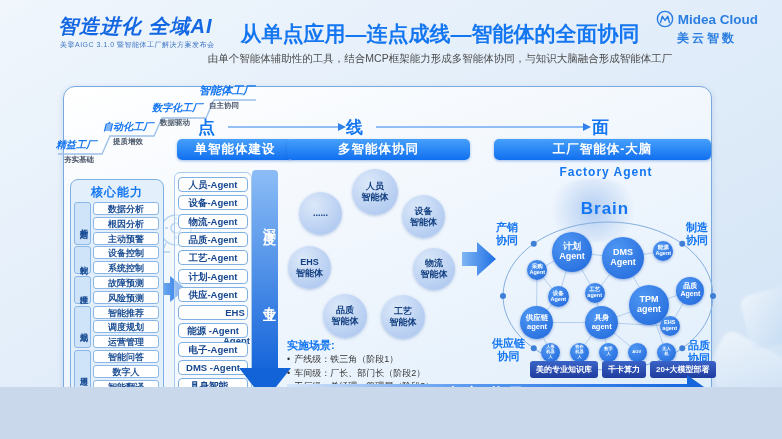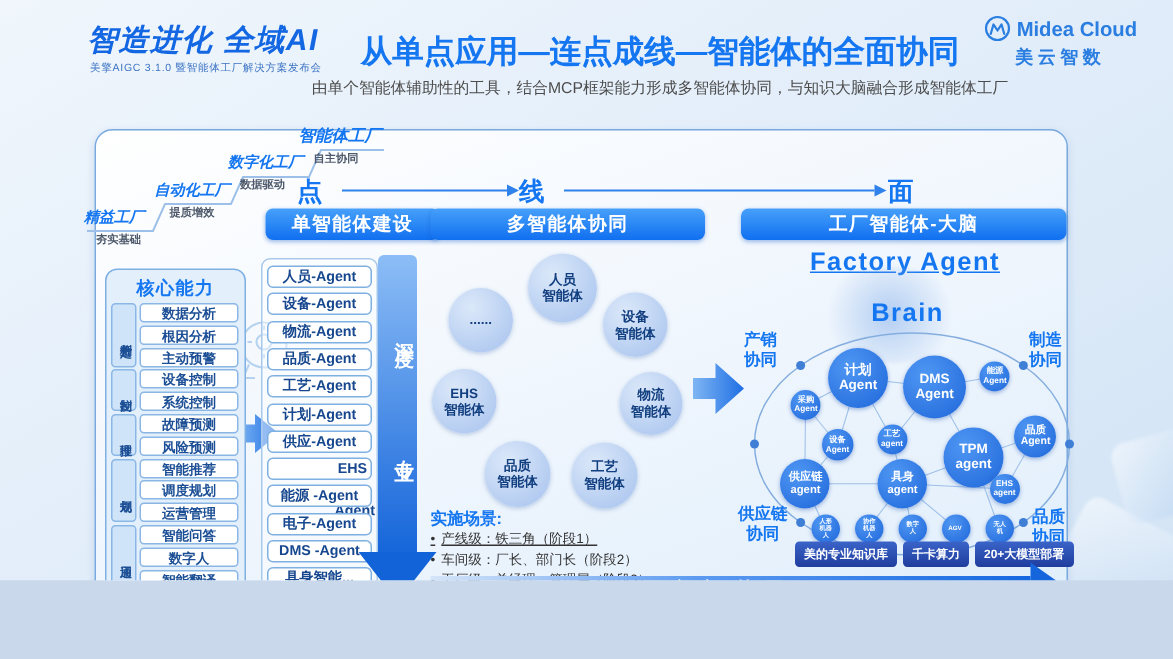--- a/index.html
+++ b/index.html
@@ -70,21 +70,21 @@
          background:radial-gradient(circle at 38% 30%,#6aa7f5,#1b64dc 72%); color:#fff; display:flex; flex-direction:column;
          align-items:center; justify-content:center; text-align:center; font-weight:900; font-size:13.5px; line-height:1.2;
          box-shadow:0 2px 6px rgba(20,80,190,.45); }
 
   
   .scen-title { left:287px; top:338px; font-size:11px; font-weight:900; color:#1476f0; }
   .scen-item { position:absolute; left:287px; font-size:9px; color:#333; white-space:nowrap; }
   .scen-item::before { content:"•"; margin-right:4px; color:#333; }
 
   
-  .fa-title { left:540px; top:165px; width:132px; text-align:left; font-size:17px; font-weight:900; color:#1476f0; letter-spacing:1px;text-decoration:underline; }
+  .fa-title { left:540px; top:165px; width:132px; text-align:center; font-size:12px; font-weight:900; color:#1476f0; letter-spacing:1px; }
   .brain-blob { left:543px; top:178px; width:100px; height:64px; border-radius:50%;
                 background:radial-gradient(circle,rgba(140,180,235,.6),rgba(140,180,235,0) 70%); filter:blur(1px); }
   .brain-txt { left:560px; top:199px; width:90px; text-align:center; font-size:17px; font-weight:900; color:#1476f0; letter-spacing:1px; }
   .fnode { position:absolute; border-radius:50%; background:radial-gradient(circle at 35% 30%,#4f97f3,#1e66d9);
            color:#fff; font-weight:bold; display:flex; flex-direction:column; align-items:center; justify-content:center;
            text-align:center; line-height:1.15; box-shadow:0 1px 3px rgba(20,70,170,.4); }
   .fnode .sc { display:flex; flex-direction:column; line-height:1.1; }
   .corner { position:absolute; font-size:11px; font-weight:900; color:#1476f0; line-height:1.2; text-align:center; }
   .badges { left:530px; top:361px; display:flex; gap:4px; }
   .badge { background:linear-gradient(180deg,#3a63c8,#1f3d9e); color:#fff; font-size:8px; font-weight:bold;
@@ -243,21 +243,21 @@
         <div>智能体</div>
       </div>
       <div class="sat" style="left: 288px; top: 246px; width: 43px; height: 43px;">
         <div>EHS</div>
         <div>智能体</div>
       </div>
     </div>
 
   <div class="abs scen-title">实施场景:</div>
   <div id="scen">
-      <div class="scen-item" style="top: 353px; text-decoration: underline;">产线级：铁三角（阶段1）</div>
+      <div class="scen-item" style="top: 353px;">产线级：铁三角（阶段1）</div>
       <div class="scen-item" style="top: 366.5px;">车间级：厂长、部门长（阶段2）</div>
       <div class="scen-item" style="top: 380px;">工厂级：总经理、管理层（阶段3）</div>
     </div>
 
   <div class="abs fa-title">Factory Agent</div>
   <div class="abs brain-blob"></div>
   <div class="abs brain-txt">Brain</div>
 
   <svg class="overlay" width="782" height="439" viewBox="0 0 782 439" id="factory-lines">
     <ellipse cx="608" cy="296" rx="105" ry="74" fill="none" stroke="#85aede" stroke-width="1"></ellipse>

